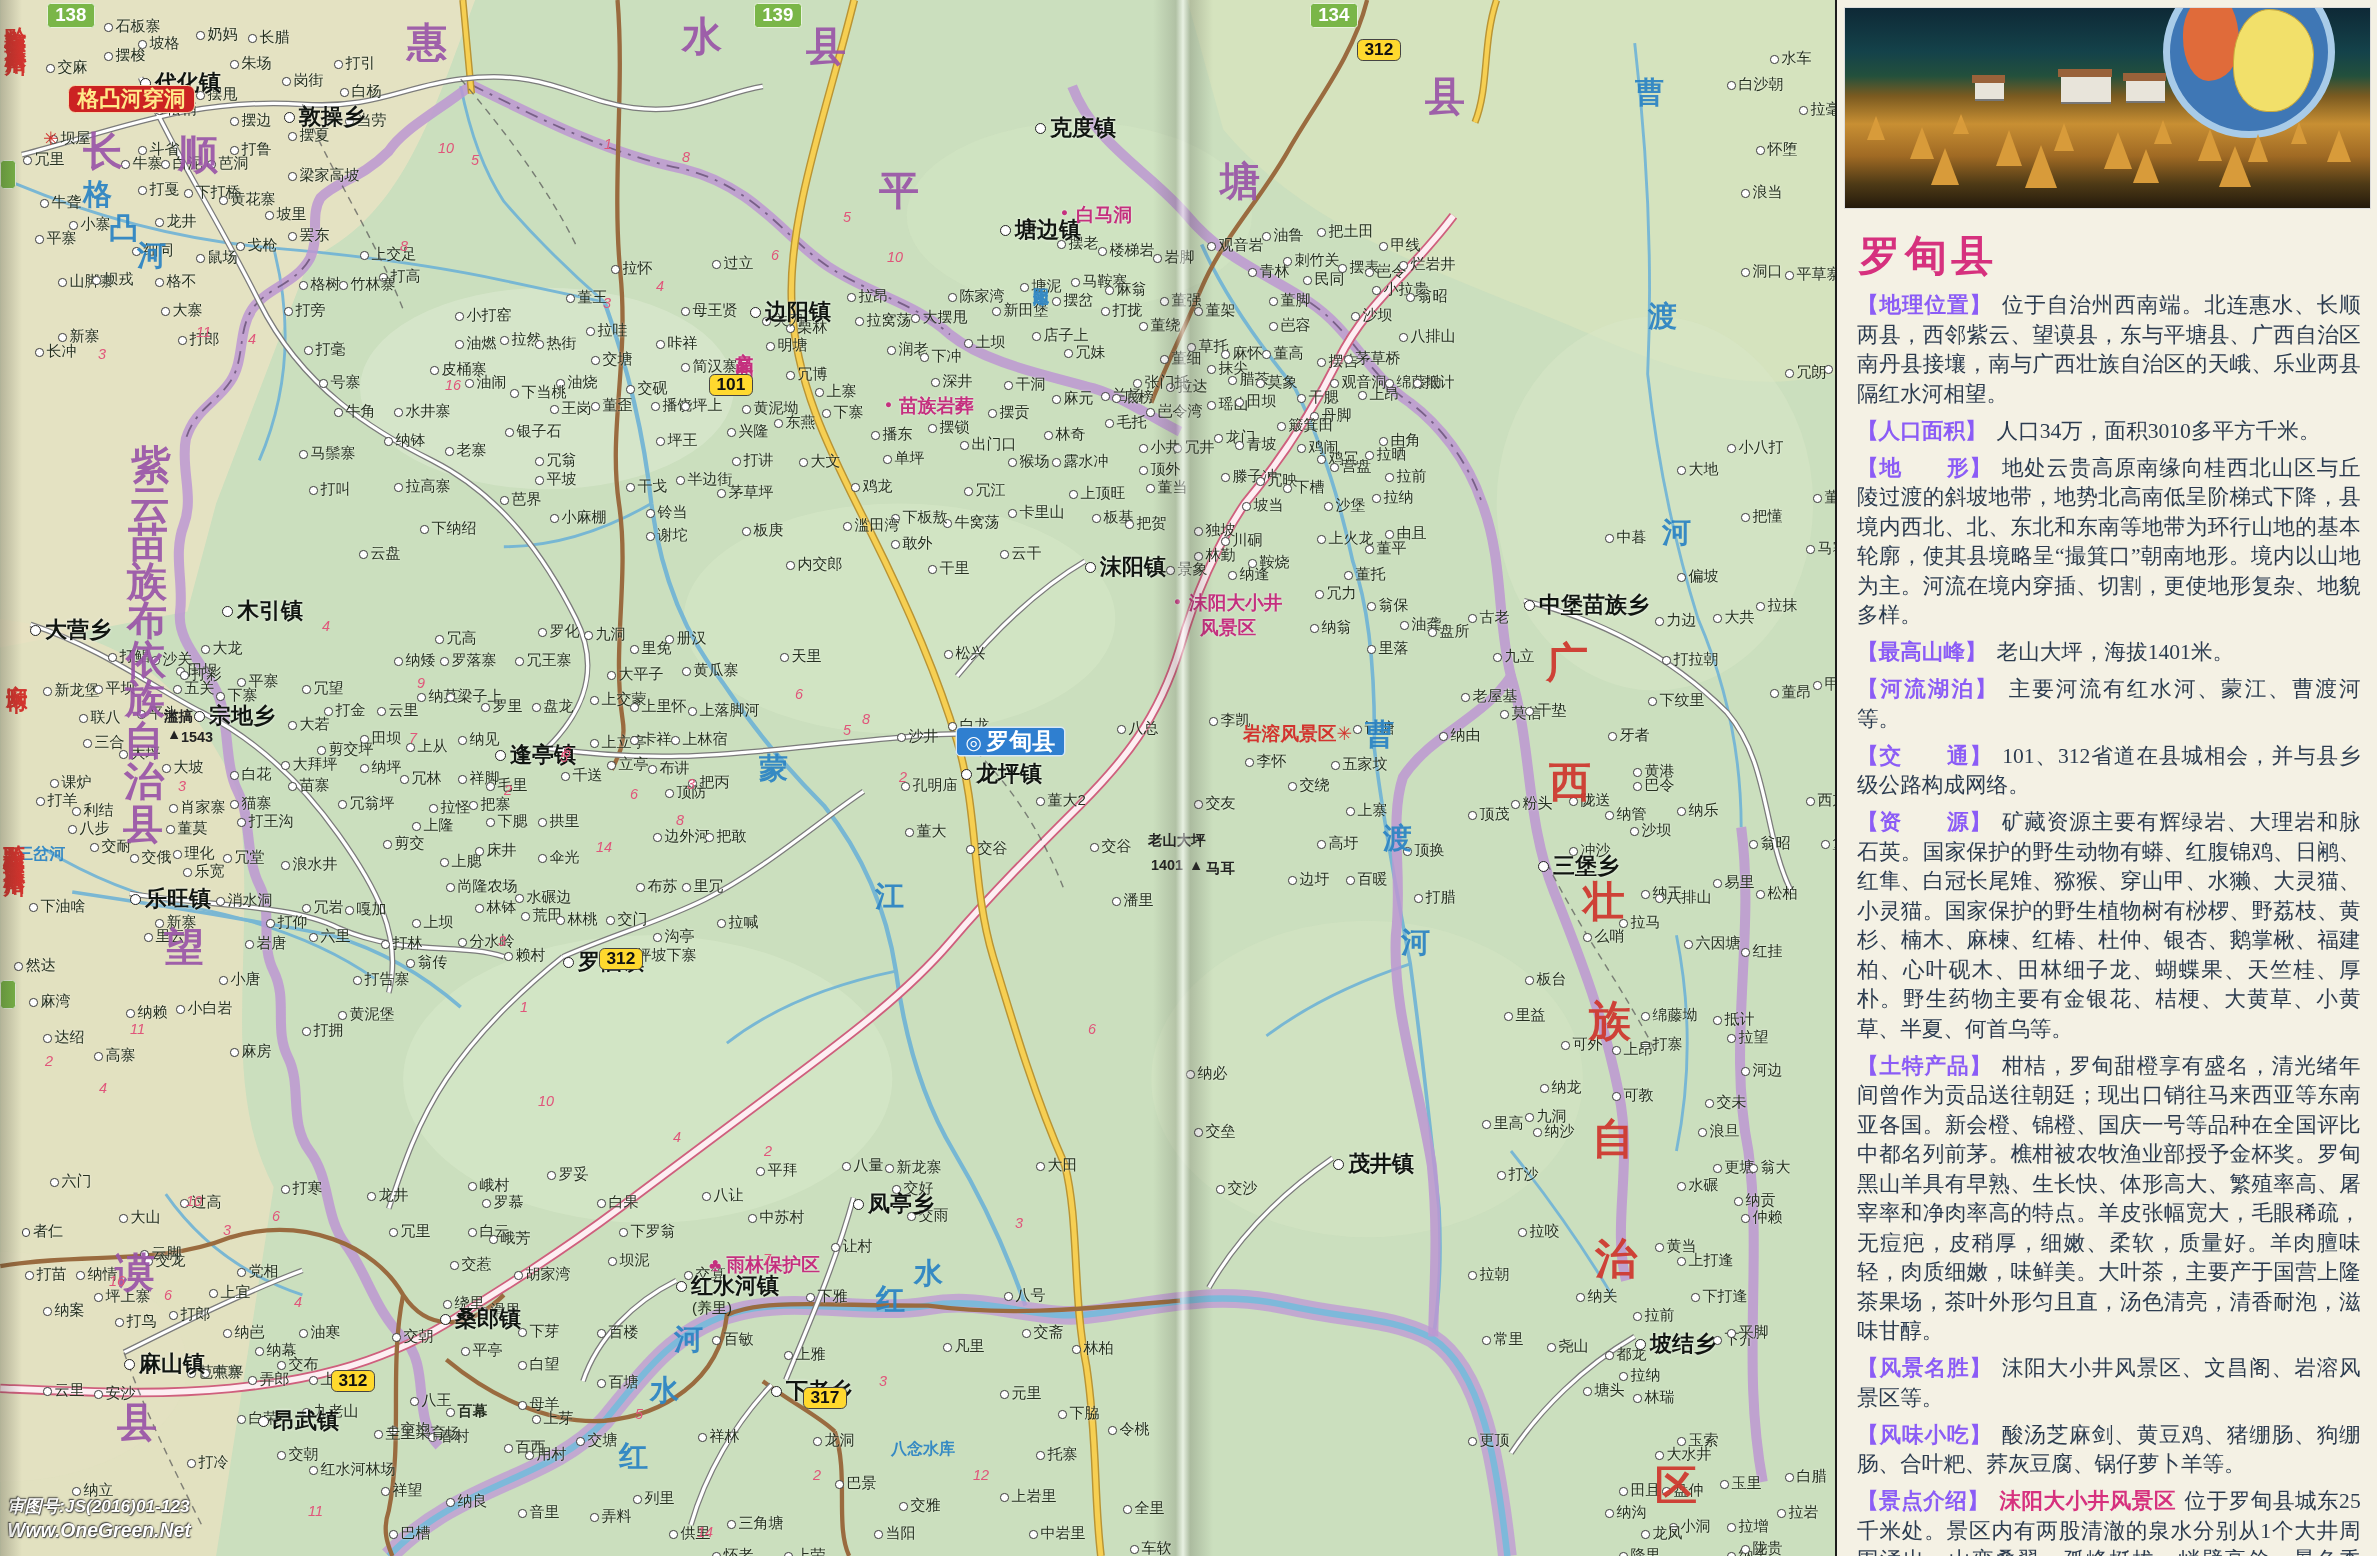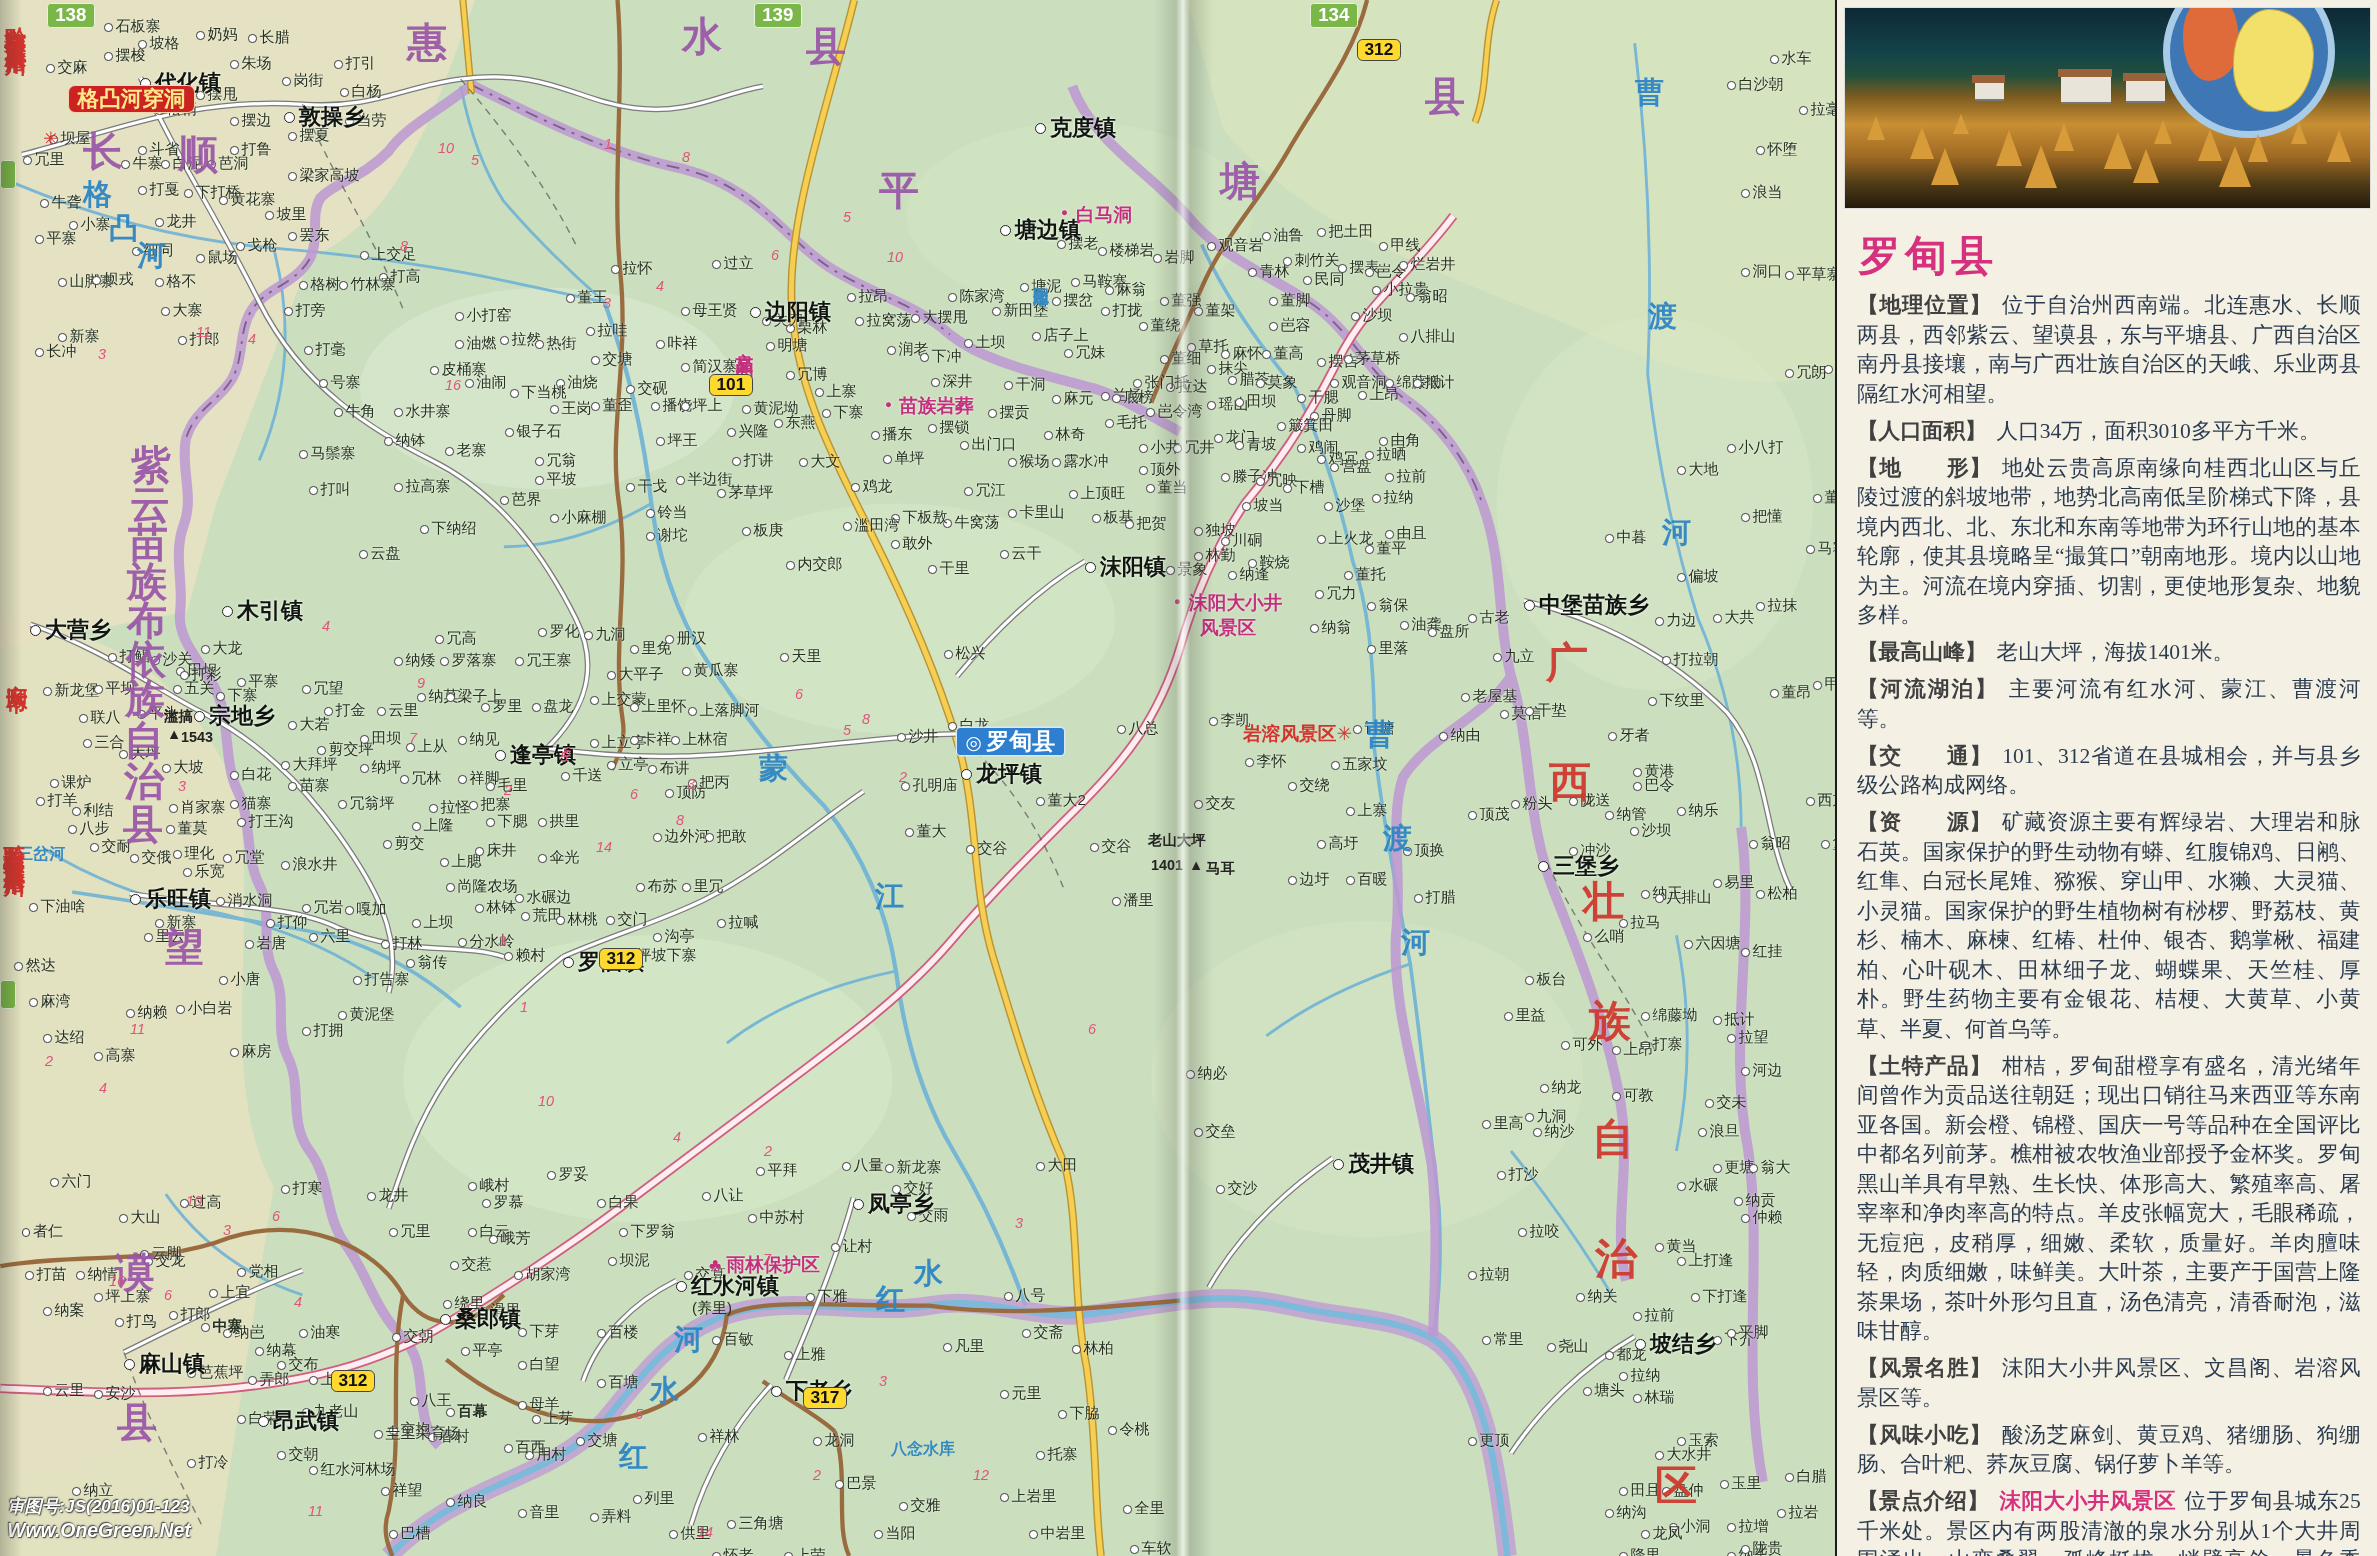--- a/index.html
+++ b/index.html
@@ -52,21 +52,21 @@
   #inset{position:absolute;right:35px;top:-42px;width:158px;height:158px;border-radius:50%;
          background:#3f77b5;border:7.2px solid #a8cbe8;overflow:hidden;}
   .blob1{position:absolute;left:63px;top:36px;width:79px;height:101px;background:#f2e06a;
          border-radius:48% 60% 55% 45%/55% 48% 60% 45%;border:1.4px solid #caa93c;}
   .blob2{position:absolute;left:13px;top:21.6px;width:56px;height:86px;background:#e06b3a;
          border-radius:55% 45% 60% 50%/50% 60% 45% 55%;}
   #ptitle{margin:18.7px 18.7px 4.3px 21.6px;font-size:42px;font-weight:bold;color:#d6317e;letter-spacing:4.3px;}
   #secs{margin:0 17.3px 0 20px;}
   .sec{font-family:"Liberation Serif","DejaVu Serif",serif;font-size:21.6px;line-height:29.5px;color:#2c3c50;
        text-align:justify;margin-top:6.5px;}
-  .lab{color:#404040;font-weight:bold;font-family:"Liberation Sans","DejaVu Sans",sans-serif;margin-right:10px;}
+  .lab{color:#8b5cf6;font-weight:bold;font-family:"Liberation Sans","DejaVu Sans",sans-serif;margin-right:10px;}
   .hl{color:#d6317e;font-weight:bold;margin-right:8.6px;}
 </style>
 </head>
 <body>
 
 <div id="page">
 
   <div id="map">
     <svg width="1835" height="1556" viewBox="0 0 2550 2163">
 
@@ -637,21 +637,21 @@
         <span class="v" style="left: 187px; top: 1364px;">芭蕉坪</span>
         <span class="v" style="left: 237px; top: 1410px;">白荣</span>
         <span class="v" style="left: 302px; top: 1403px;">九老山</span>
         <span class="v" style="left: 389px; top: 1421px;">交抱</span>
         <span class="v" style="left: 187px; top: 1454px;">打冷</span>
         <span class="v" style="left: 309px; top: 1461px;">红水河林场</span>
         <span class="v" style="left: 21.6px; top: 1223px;">者仁</span>
         <span class="v" style="left: 255px; top: 1342px;">纳幕</span>
         <span class="v" style="left: 299px; top: 1324px;">油寒</span>
         <span class="v" style="left: 277px; top: 1356px;">交布</span>
-        <span class="v" style="left: 201px; top: 1318px; font-weight: bold;">中寨</span>
+        <span class="v" style="left: 201px; top: 1364px;">中寨</span>
         <span class="v" style="left: 248px; top: 1371px;">弄郎</span>
         <span class="v" style="left: 94px; top: 1288px;">坪上寨</span>
         <span class="v" style="left: 115px; top: 1313px;">打鸟</span>
         <span class="v" style="left: 25px; top: 1266px;">打苗</span>
         <span class="v" style="left: 76px; top: 1266px;">纳情</span>
         <span class="v" style="left: 140px; top: 1245px;">云脚</span>
         <span class="v" style="left: 450px; top: 1256px;">交惹</span>
         <span class="v" style="left: 468px; top: 1223px;">白云</span>
         <span class="v" style="left: 482px; top: 1194px;">罗慕</span>
         <span class="v" style="left: 514px; top: 1266px;">胡家湾</span>

